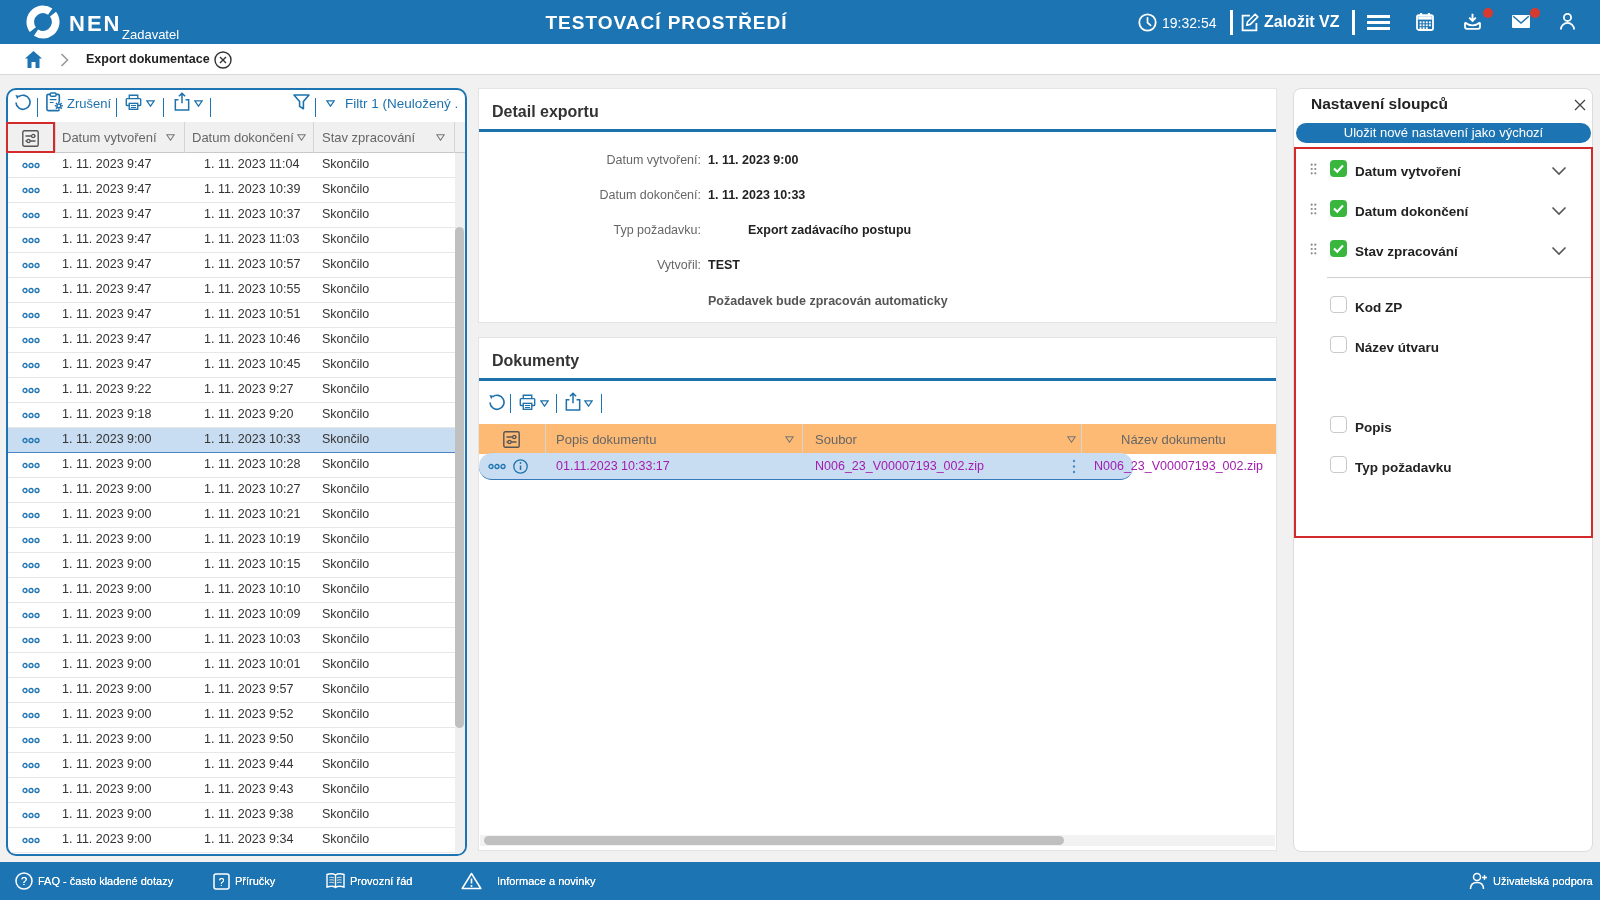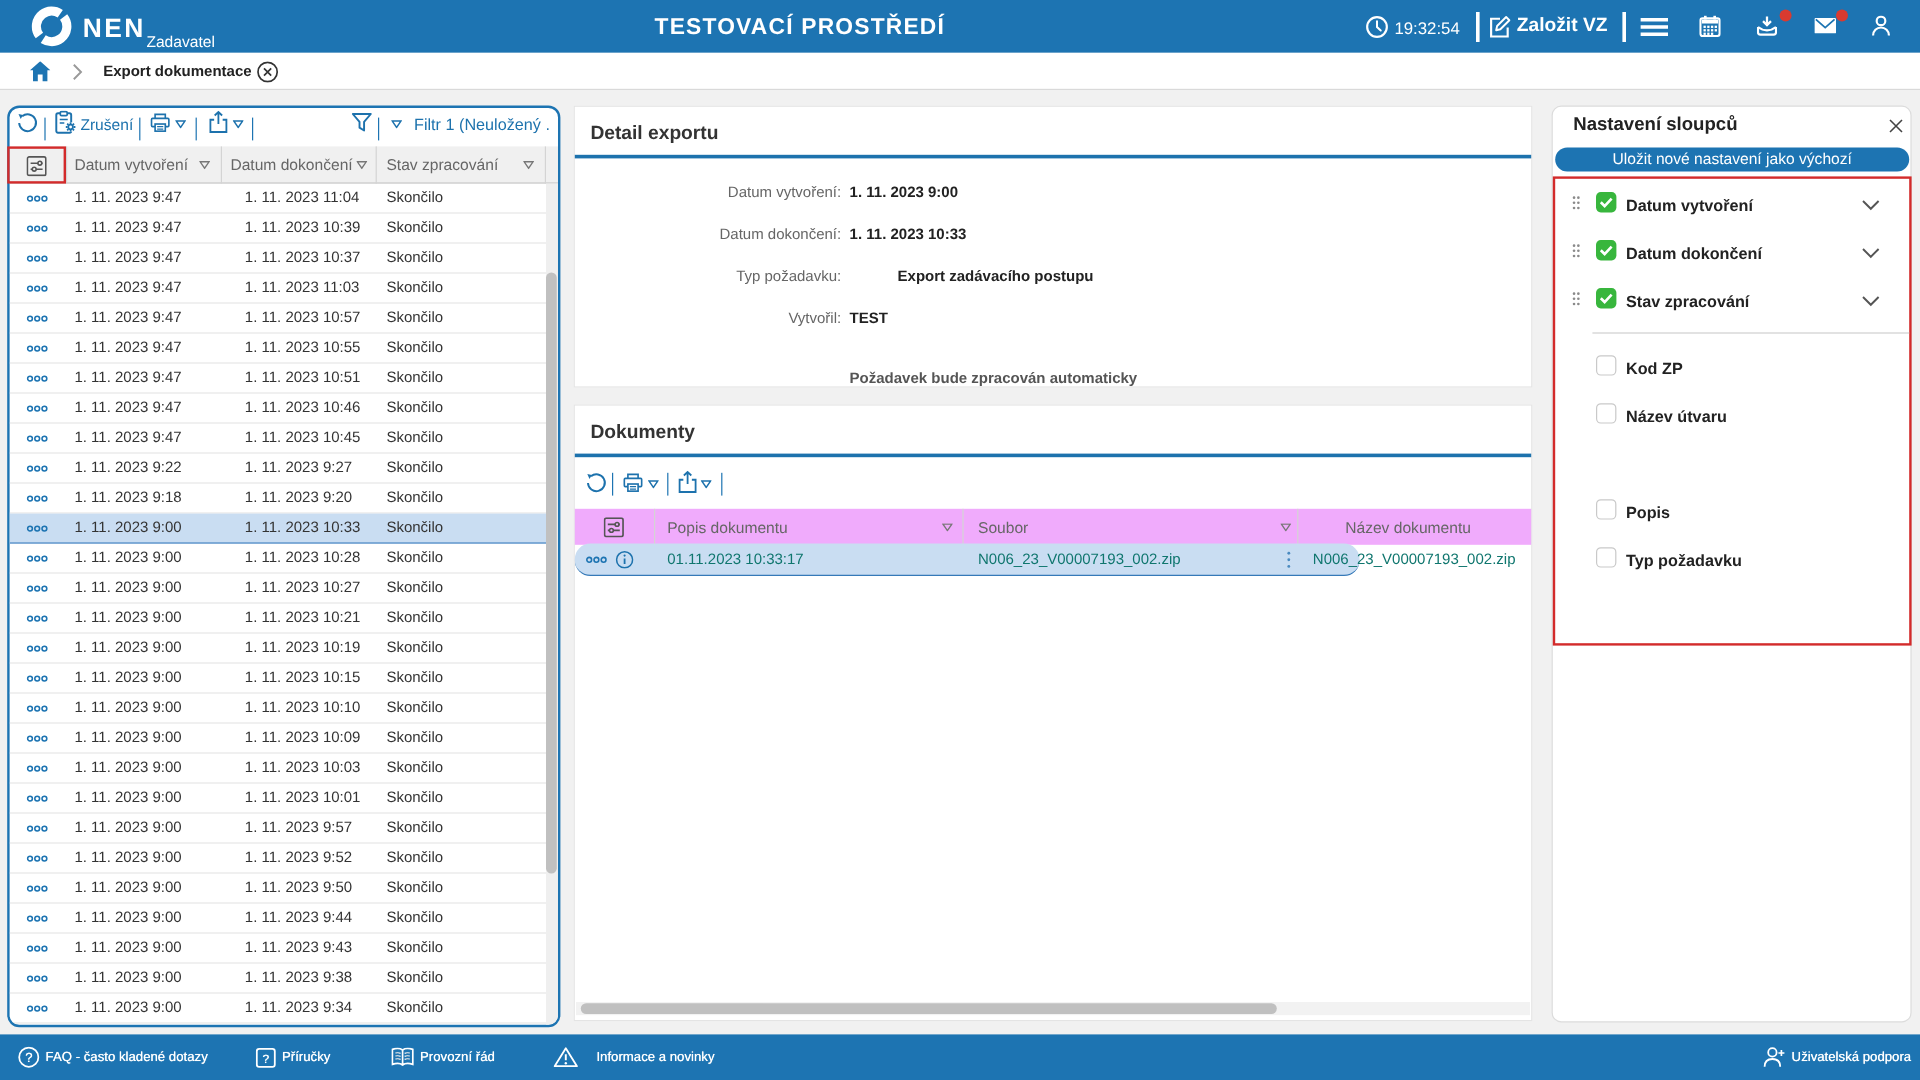--- a/index.html
+++ b/index.html
@@ -45,22 +45,22 @@
 .cardtitle { position:absolute; left:13px; top:14px; font-size:16px; font-weight:bold; color:#333; }
 .blueline { position:absolute; left:0; width:100%; height:3px; background:#1d72ad; }
 
 
 #detail { left:478px; top:88px; width:799px; height:235px; }
 .dlabel { position:absolute; width:222px; text-align:right; font-size:12.5px; color:#666; }
 .dval { position:absolute; left:229px; font-size:12.5px; font-weight:bold; color:#222; }
 
 
 #dokcard { left:478px; top:337px; width:799px; height:514px; }
-#dokhead { position:absolute; left:0; top:86px; width:797px; height:30px; background:#f0abfc; }
-#dokrow { position:absolute; left:0; top:115px; width:654px; height:27px; background:#c9ddf2; border-bottom:1px solid #3579b8; font-size:12.5px; color:#0f766e;border-radius:13px; }
+#dokhead { position:absolute; left:0; top:86px; width:797px; height:30px; background:#fdba74; }
+#dokrow { position:absolute; left:0; top:115px; width:654px; height:27px; background:#c9ddf2; border-bottom:1px solid #3579b8; font-size:12.5px; color:#a21caf;border-radius:13px; }
 #hscroll { position:absolute; left:5px; top:498px; width:580px; height:9px; background:#c0c0c0; border-radius:5px; }
 
 
 #rpanel { left:1293px; top:88px; width:300px; height:764px; border:1px solid #dcdcdc; border-radius:8px; }
 #rtitle { position:absolute; left:17px; top:6px; font-size:15.5px; font-weight:bold; color:#222; }
 #rbtn { position:absolute; left:2px; top:34px; width:295px; height:20px; background:#1d74b2; border-radius:10px; color:#fff; font-size:13px; text-align:center; line-height:20px; }
 #redbox { position:absolute; left:0px; top:58px; width:299px; height:391px; border:2px solid #d32b2b; }
 .ritem { position:absolute; left:0; width:295px; height:40px; }
 .rlabel { position:absolute; left:61px; top:12px; font-size:13.5px; font-weight:bold; color:#222; }
 .cbx { position:absolute; left:36px; top:8px; width:17px; height:17px; border-radius:4px; }
@@ -514,21 +514,21 @@
   <div class="cardtitle">Detail exportu</div>
   <div class="blueline" style="top:40px;"></div>
   <div class="dlabel" style="top:64px;">Datum vytvoření:</div>
     <div class="dval" style="top:64px;">1. 11. 2023 9:00</div>
   <div class="dlabel" style="top:99px;">Datum dokončení:</div>
     <div class="dval" style="top:99px;">1. 11. 2023 10:33</div>
   <div class="dlabel" style="top:134px;">Typ požadavku:</div>
     <div class="dval" style="top:134px;padding-left:40px;">Export zadávacího postupu</div>
   <div class="dlabel" style="top:169px;">Vytvořil:</div>
     <div class="dval" style="top:169px;">TEST</div>
-  <div class="dval" style="top:205px; color:#555;margin-top:14px;">Požadavek bude zpracován automaticky</div>
+  <div class="dval" style="top:205px; color:#555;">Požadavek bude zpracován automaticky</div>
 </div>
 
 <div class="card" id="dokcard">
   <div class="cardtitle">Dokumenty</div>
   <div class="blueline" style="top:40px;"></div>
   <svg class="abs" style="left:9px; top:56px;" width="18" height="18" viewBox="0 0 20 20">
       <path d="M5 3.2 A 7.8 7.8 0 1 1 2.2 9.5" fill="none" stroke="#1d72ad" stroke-width="1.8"></path>
       <path d="M1.6 1.2 L5.8 2.0 L3.6 5.8 Z" fill="#1d72ad"></path>
     </svg>
   <div class="tsep" style="left:31px; top:56px;"></div>

